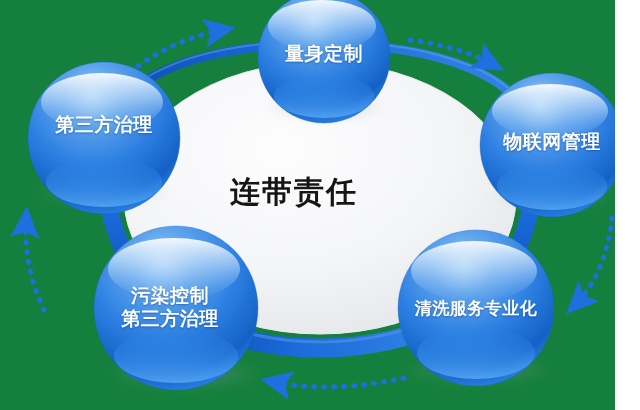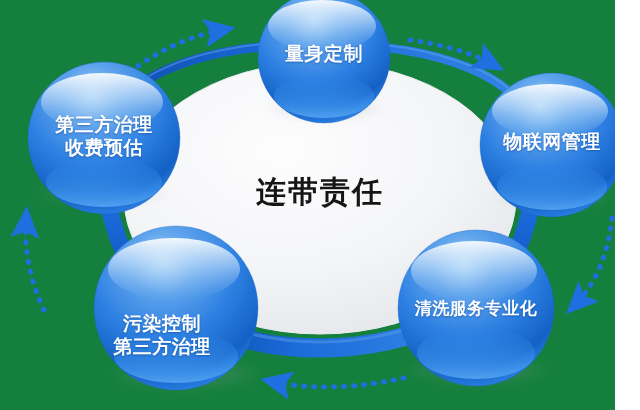--- a/index.html
+++ b/index.html
@@ -35,21 +35,20 @@
     line-height: 1.22;
     letter-spacing: 0.5px;
     white-space: pre;
     pointer-events: none;
     text-shadow: 0 1px 2px rgba(8,50,120,0.45);
   }
   #center-label {
     position: absolute;
     color: #151515;
     font-weight: bold;
-    text-align: center;
     white-space: pre;
     letter-spacing: 2px;
   }
 </style>
 </head>
 <body>
 
 <div id="stage">
 
   <svg id="art" viewBox="0 0 640 410" xmlns="http://www.w3.org/2000/svg">
@@ -180,19 +179,19 @@
       <path d="M44,310 C30,280 24,250 26,220"></path>
     </g>
   </svg>
 
   <div class="node-label" style="left:259px; top:42px; width:130px; font-size:19px;">量身定制</div>
 
   <div class="node-label" style="left:396px; top:299px; width:160px; font-size:17px;">清洗服务专业化</div>
 
   <div class="node-label" style="left:482px; top:130px; width:140px; font-size:19px;">物联网管理</div>
 
-  <div class="node-label" style="left:92px; top:284px; width:140px; font-size:19px;margin-top:28px;"><span>污染控制</span><br><span>第三方治理</span></div>
+  <div class="node-label" style="left:100px; top:284px; width:140px; font-size:19px;"><span>污染控制</span><br><span>第三方治理</span></div>
 
-  <div class="node-label" style="left:29px; top:113px; width:150px; font-size:19px;"><span>第三方治理</span><br><span>收费预估</span></div>
+  <div class="node-label" style="left:29px; top:113px; width:150px; font-size:19px;"><span>第三方治理</span><br></div>
 
   <div id="center-label" style="left:230px; top:172px; width:180px; font-size:30px;">连带责任</div>
 
 </div>
 
 </body></html>

